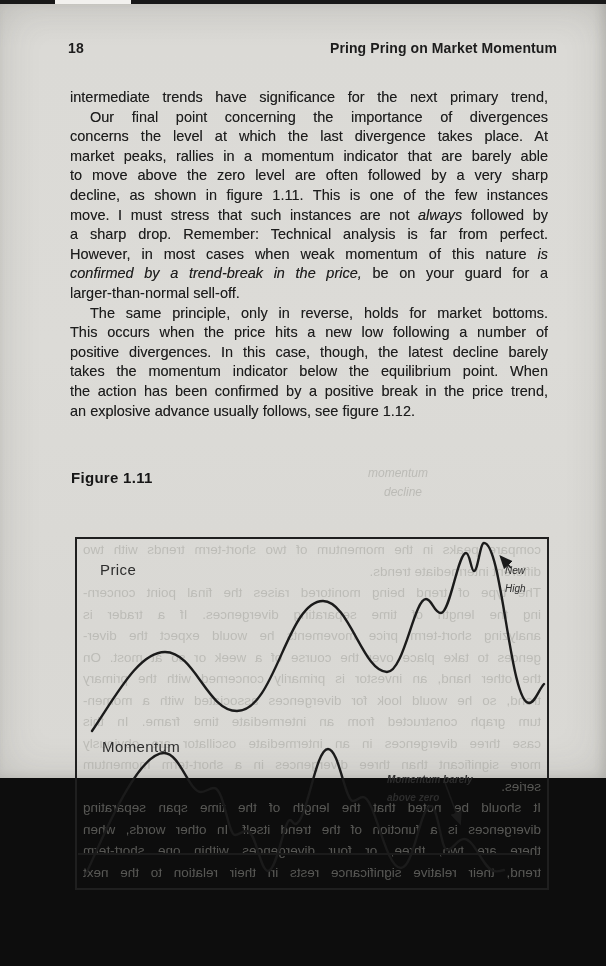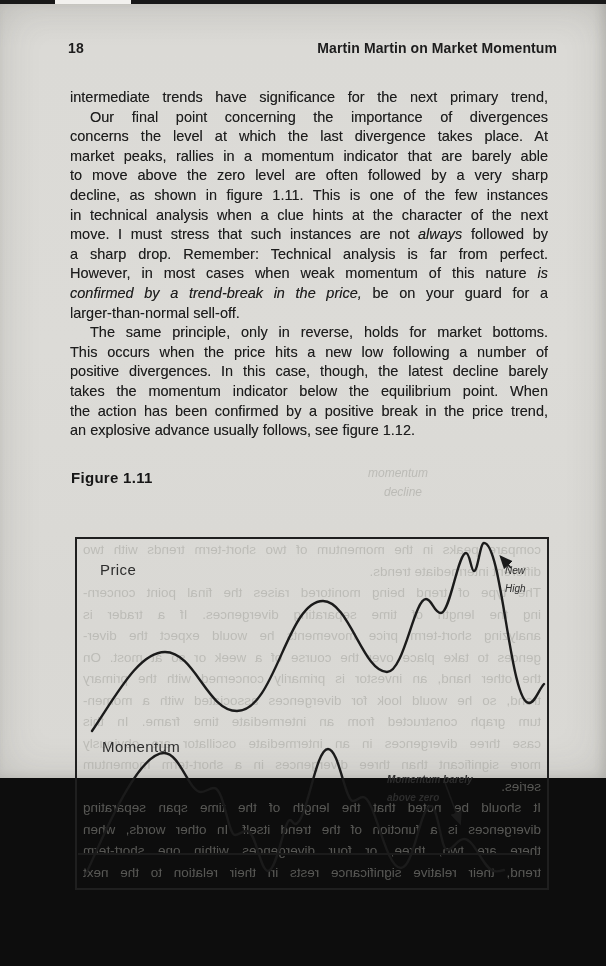--- a/index.html
+++ b/index.html
@@ -43,31 +43,30 @@
 </style>
 </head>
 <body>
 
 <div class="page">
   <div class="scan-strip"></div>
   <div class="scan-notch"></div>
 
   <header class="running-head">
     <span>18</span>
-    <span>Martin Martin on Market Momentum</span>
+    <span>Pring Pring on Market Momentum</span>
   </header>
 
   <main class="body-text" id="bodytext">
       <div class="bodyline just"><span>intermediate trends have significance for the next primary trend,</span></div>
       <div class="bodyline just"><span class="ind"></span><span>Our final point concerning the importance of divergences</span></div>
       <div class="bodyline just"><span>concerns the level at which the last divergence takes place. At</span></div>
       <div class="bodyline just"><span>market peaks, rallies in a momentum indicator that are barely able</span></div>
       <div class="bodyline just"><span>to move above the zero level are often followed by a very sharp</span></div>
       <div class="bodyline just"><span>decline, as shown in figure 1.11. This is one of the few instances</span></div>
-      <div class="bodyline just"><span>in technical analysis when a clue hints at the character of the next</span></div>
       <div class="bodyline just"><span>move. I must stress that such instances are not </span><em>always</em><span> followed by</span></div>
       <div class="bodyline just"><span>a sharp drop. Remember: Technical analysis is far from perfect.</span></div>
       <div class="bodyline just"><span>However, in most cases when weak momentum of this nature </span><em>is</em></div>
       <div class="bodyline just"><em>confirmed by a trend-break in the price,</em><span> be on your guard for a</span></div>
       <div class="bodyline"><span>larger-than-normal sell-off.</span></div>
       <div class="bodyline just"><span class="ind"></span><span>The same principle, only in reverse, holds for market bottoms.</span></div>
       <div class="bodyline just"><span>This occurs when the price hits a new low following a number of</span></div>
       <div class="bodyline just"><span>positive divergences. In this case, though, the latest decline barely</span></div>
       <div class="bodyline just"><span>takes the momentum indicator below the equilibrium point. When</span></div>
       <div class="bodyline just"><span>the action has been confirmed by a positive break in the price trend,</span></div>

